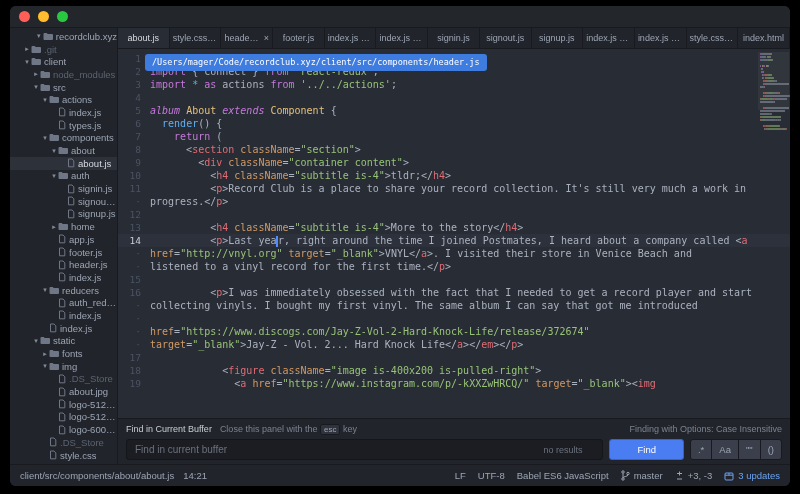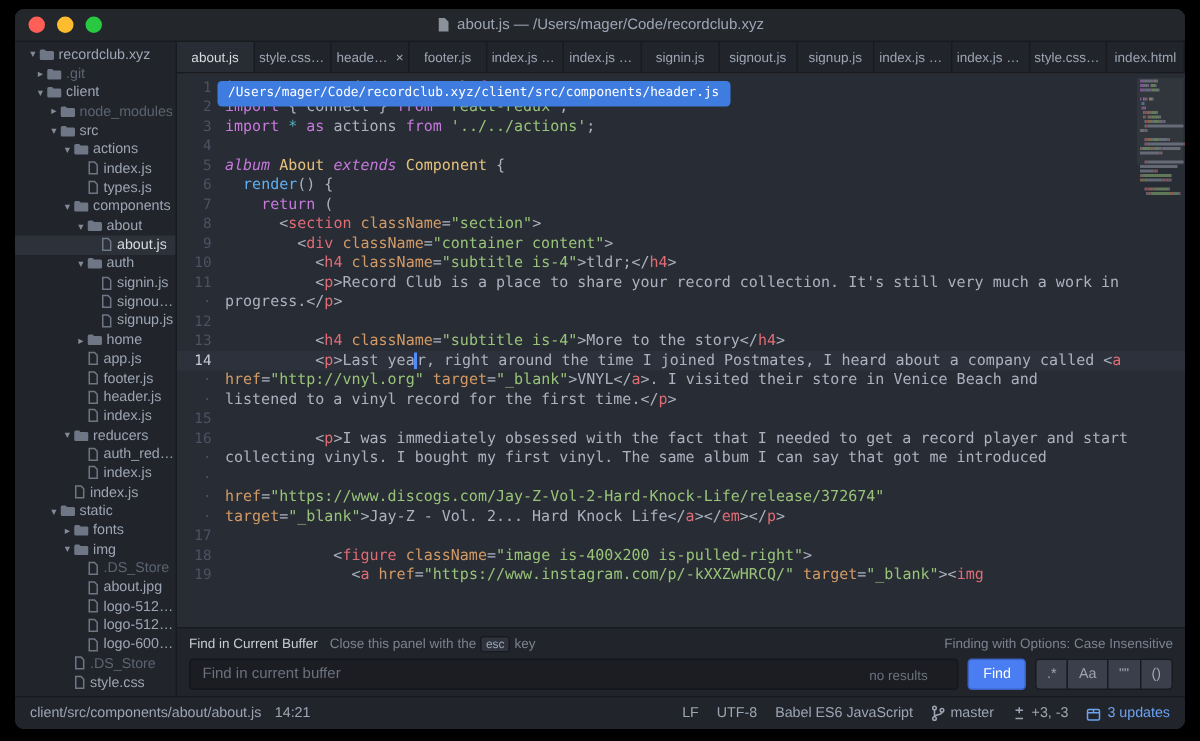--- a/index.html
+++ b/index.html
@@ -72,21 +72,21 @@
             font-size:8px; color:#9da5b4; font-family:inherit; }
   .fp-row { display:flex; align-items:center; gap:6px; margin:3px 8px 0; }
   .fp-input { flex:1; position:relative; background:#1b1d23; border:1px solid #14161a;
               border-radius:3px; height:21px; display:flex; align-items:center; padding:0 8px; }
   .fp-input input { width:100%; background:transparent; border:none; outline:none;
                     color:#abb2bf; font-size:10px; font-family:inherit; }
   .fp-input input::placeholder { color:#6b717d; }
   .fp-results { position:absolute; right:20px; color:#6b717d; font-size:9px; }
   .btn { flex:none; height:21px; display:flex; align-items:center; justify-content:center;
          font-size:9.5px; border-radius:3px; background:#3a3f4b; border:1px solid #181a1f;
-         color:#9da5b4; padding:0 9px; }
+         color:#9da5b4; padding:0 27px; }
   .btn.primary { background:#4a7df2; border-color:#3a62c4; color:#fff; }
   .btn-group { display:flex; flex:none; }
   .btn-group .btn { border-radius:0; padding:0 7px; margin-left:-1px; }
   .btn-group .btn:first-child { border-radius:3px 0 0 3px; margin-left:0; }
   .btn-group .btn:last-child { border-radius:0 3px 3px 0; }
 
   
   .statusbar { flex:none; height:22px; background:#21252b; border-top:1px solid #181a1f;
                display:flex; align-items:center; padding:0 10px; font-size:9.5px; color:#9da5b4; }
   .sb-left { display:flex; gap:9px; align-items:center; white-space:nowrap; }
@@ -98,34 +98,26 @@
 <body>
 
 <div class="window">
 
   <div class="titlebar">
     <div class="lights">
       <span class="light red"></span>
       <span class="light yellow"></span>
       <span class="light green"></span>
     </div>
-    <div class="title">
-      <span style="display:flex">
-        <svg width="9" height="11" viewBox="0 0 9 11">
-            <path d="M1.5 1 h4 l2.5 2.5 v6.5 h-6.5 z" fill="#8a9199"></path>
-          </svg>
-      </span>
-      <span>about.js — /Users/mager/Code/recordclub.xyz</span>
-    </div>
   </div>
 
   <div class="main">
 
     <div class="sidebar">
-        <div class="tree-item" style="padding-left: 8px;">
+        <div class="tree-item" style="padding-left: 8px; justify-content: flex-end;">
           <span class="chev">▾</span>
           <span class="ticon">
             <svg width="10" height="9" viewBox="0 0 10 9">
               <path d="M0.5 2 a1 1 0 0 1 1 -1 h2.2 l1 1 h4.3 a1 1 0 0 1 1 1 v4 a1 1 0 0 1 -1 1 h-7.5 a1 1 0 0 1 -1 -1 z" fill="#6f7786"></path>
             </svg>
           </span>
           <span class="tlabel">recordclub.xyz</span>
         </div>
         <div class="tree-item dim" style="padding-left: 13px;">
           <span class="chev">▸</span>

